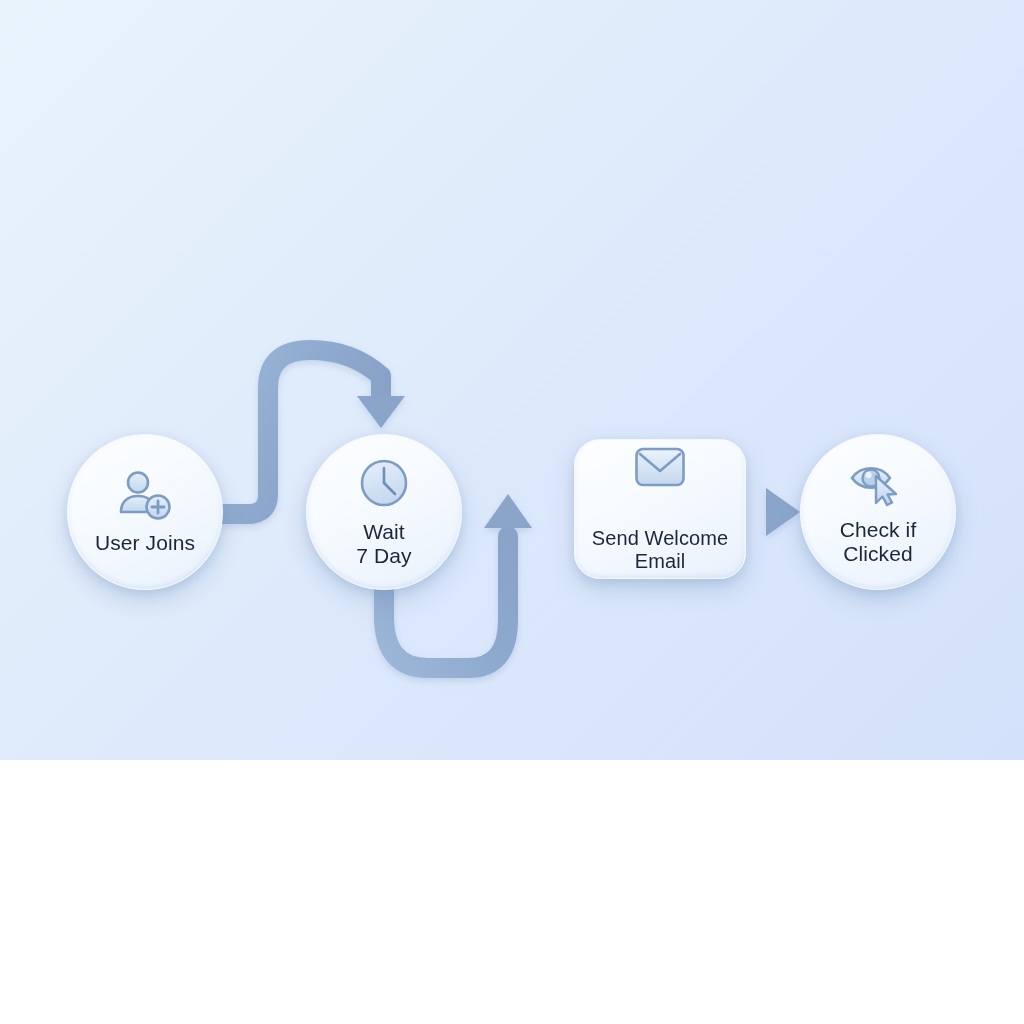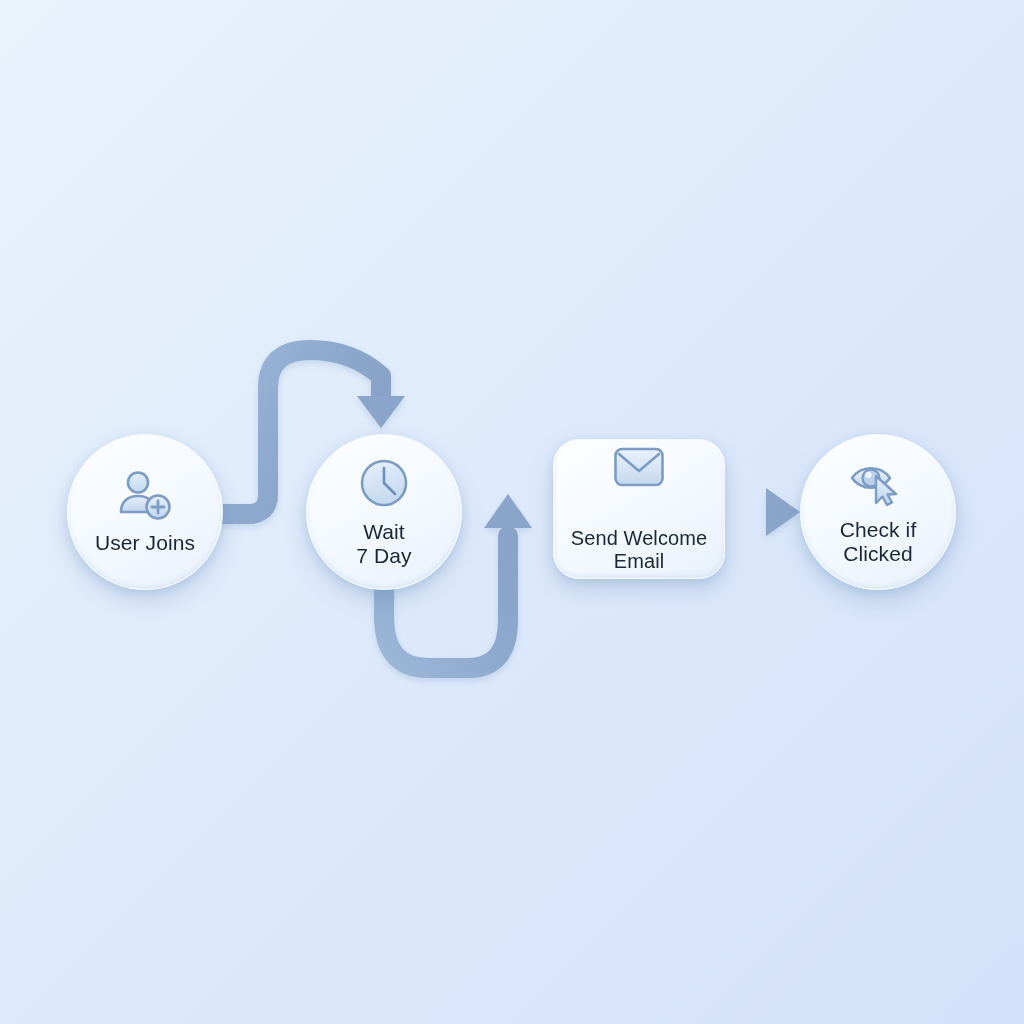--- a/index.html
+++ b/index.html
@@ -8,21 +8,21 @@
     padding: 0;
     width: 1024px;
     height: 1024px;
     overflow: hidden;
     font-family: "Liberation Sans", sans-serif;
   }
 
   #canvas {
     position: relative;
     width: 1024px;
-    height: 1024px;
+    height: 760px;
     background: linear-gradient(135deg, #e9f3fc 0%, #e2edfb 32%, #dce8fb 58%, #d3e1fa 100%);
   }
 
   #flow-svg {
     position: absolute;
     left: 0;
     top: 0;
     width: 1024px;
     height: 1024px;
   }
@@ -58,21 +58,21 @@
     line-height: 1.13;
     text-align: center;
     letter-spacing: 0.1px;
     white-space: pre-line;
     user-select: none;
   }
 
   
   #node-user-joins      { left: 67px;  top: 434px; width: 156px; height: 156px; }
   #node-wait            { left: 306px; top: 434px; width: 156px; height: 156px; }
-  #node-send-email      { left: 553px; top: 439px; width: 172px; height: 140px; gap: 28px; }
+  #node-send-email      { left: 574px; top: 439px; width: 172px; height: 140px; gap: 28px; }
   #node-check-clicked   { left: 800px; top: 434px; width: 156px; height: 156px; }
 
   #node-send-email .node-label { font-size: 20px; }
 </style>
 </head>
 <body>
 
 <div id="canvas">
 
   <svg id="flow-svg" viewBox="0 0 1024 1024">

